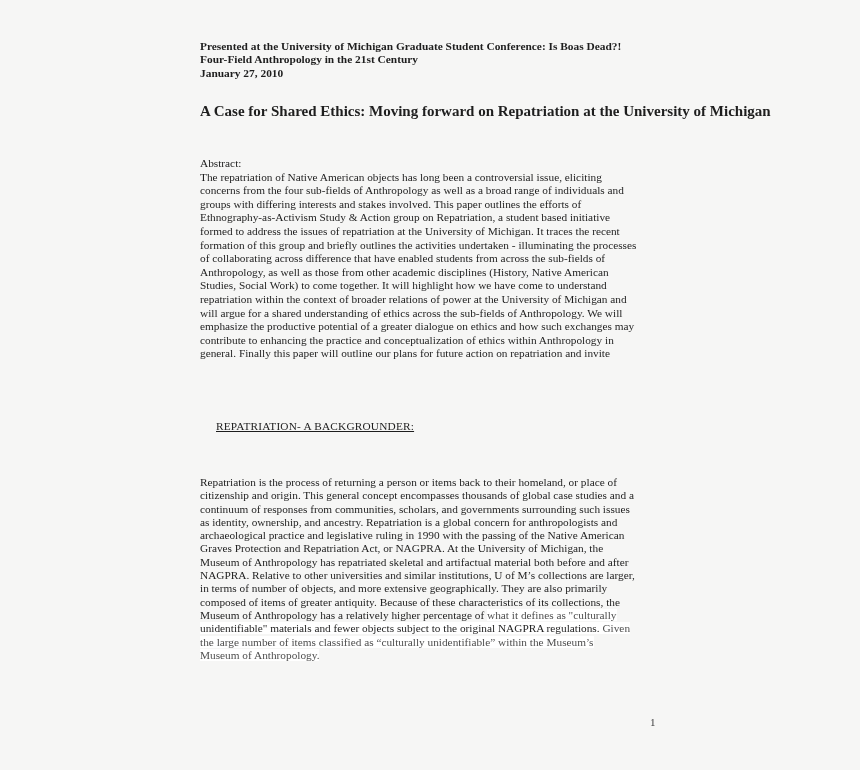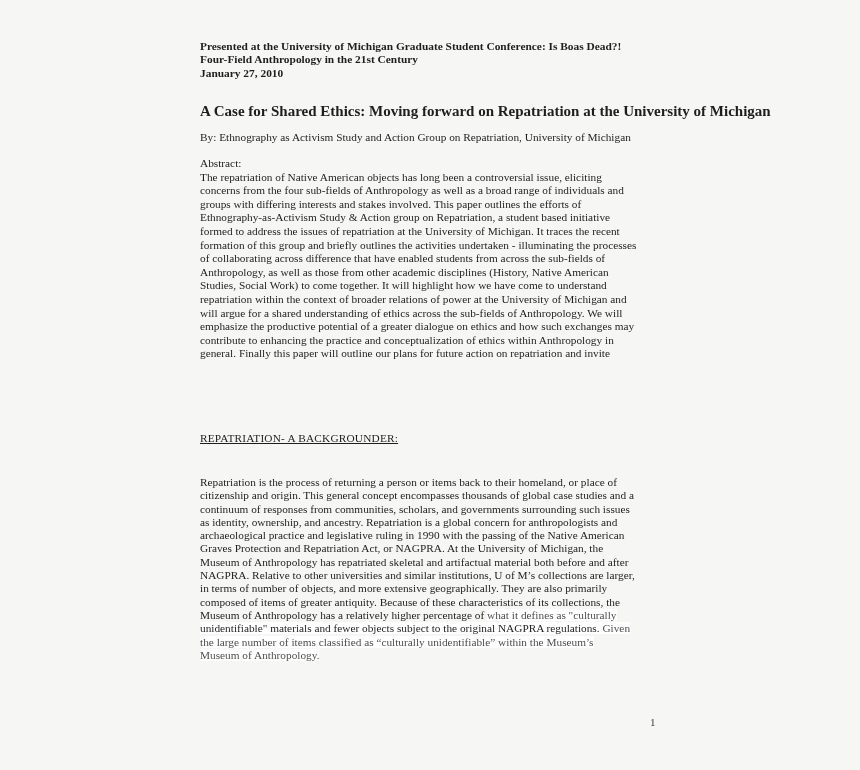--- a/index.html
+++ b/index.html
@@ -27,21 +27,21 @@
     left: 200px;
     font-size: 11.3px;
     line-height: 13.4px;
     white-space: nowrap;
   }
   .line { white-space: nowrap; }
   .doc-header { top: 40px; font-weight: bold; font-size: 11.4px; }
   .doc-title  { top: 105px; font-weight: bold; font-size: 15px; }
   .byline     { top: 131px; }
   .abstract-block { top: 157px; line-height: 13.6px; }
-  .section-heading { top: 432px; text-decoration: underline; letter-spacing: 0.2px; }
+  .section-heading { top: 420px; text-decoration: underline; letter-spacing: 0.2px; margin-left: 16px; }
   .backgrounder-block { top: 476px; line-height: 13.3px; }
   .page-number {
     position: absolute;
     left: 650px;
     top: 716px;
     font-size: 11px;
     color: #3d3d3d;
   }
   .seg-n { color: var(--text); }
   .seg-h { color: var(--text); background: var(--highlight_background); }
@@ -53,21 +53,20 @@
 <div class="page">
 
   <div class="block doc-header">
       <div class="line">Presented at the University of Michigan Graduate Student Conference: Is Boas Dead?!</div>
       <div class="line">Four-Field Anthropology in the 21st Century</div>
       <div class="line">January 27, 2010</div>
     </div>
 
   <div class="block doc-title">A Case for Shared Ethics: Moving forward on Repatriation at the University of Michigan</div>
 
-  <div class="block byline">By: Ethnography as Activism Study and Action Group on Repatriation, University of Michigan</div>
 
   <div class="block abstract-block">
     <div class="line">Abstract:</div>
     <div>
         <div class="line">The repatriation of Native American objects has long been a controversial issue, eliciting</div>
         <div class="line">concerns from the four sub-fields of Anthropology as well as a broad range of individuals and</div>
         <div class="line">groups with differing interests and stakes involved. This paper outlines the efforts of</div>
         <div class="line">Ethnography-as-Activism Study &amp; Action group on Repatriation, a student based initiative</div>
         <div class="line">formed to address the issues of repatriation at the University of Michigan. It traces the recent</div>
         <div class="line">formation of this group and briefly outlines the activities undertaken - illuminating the processes</div>

